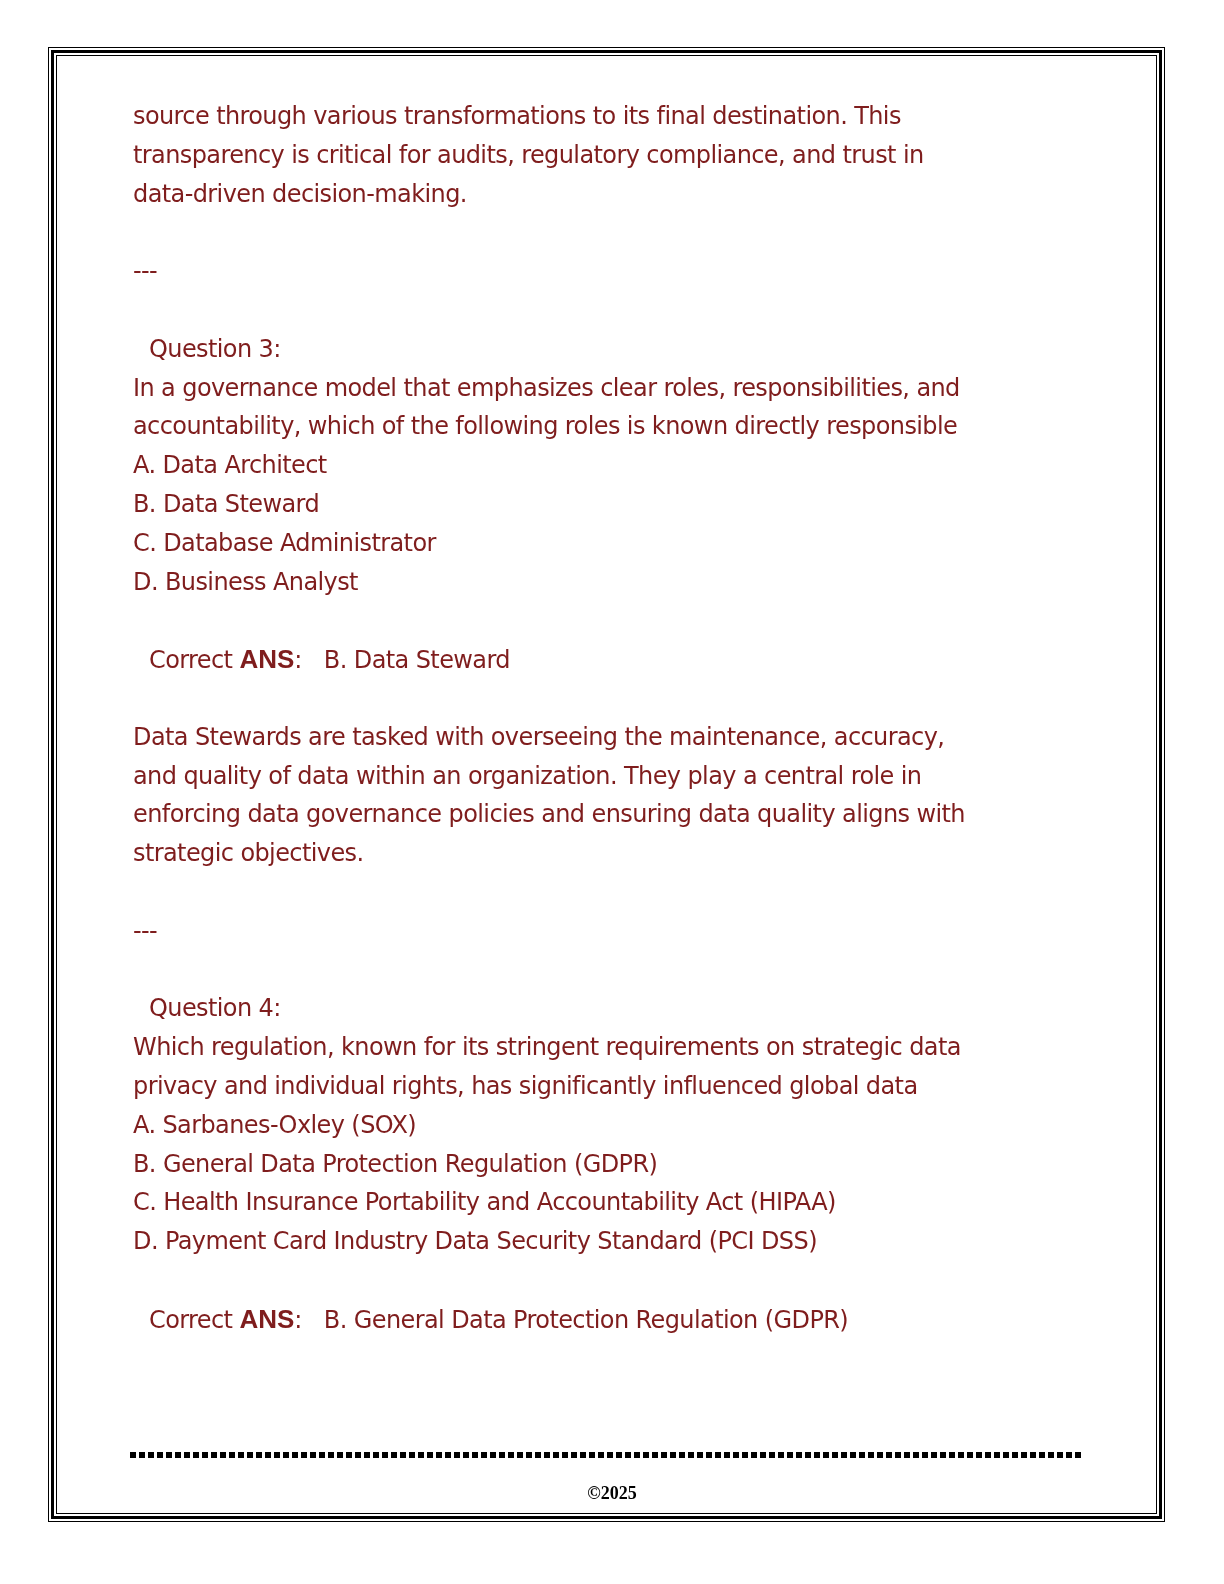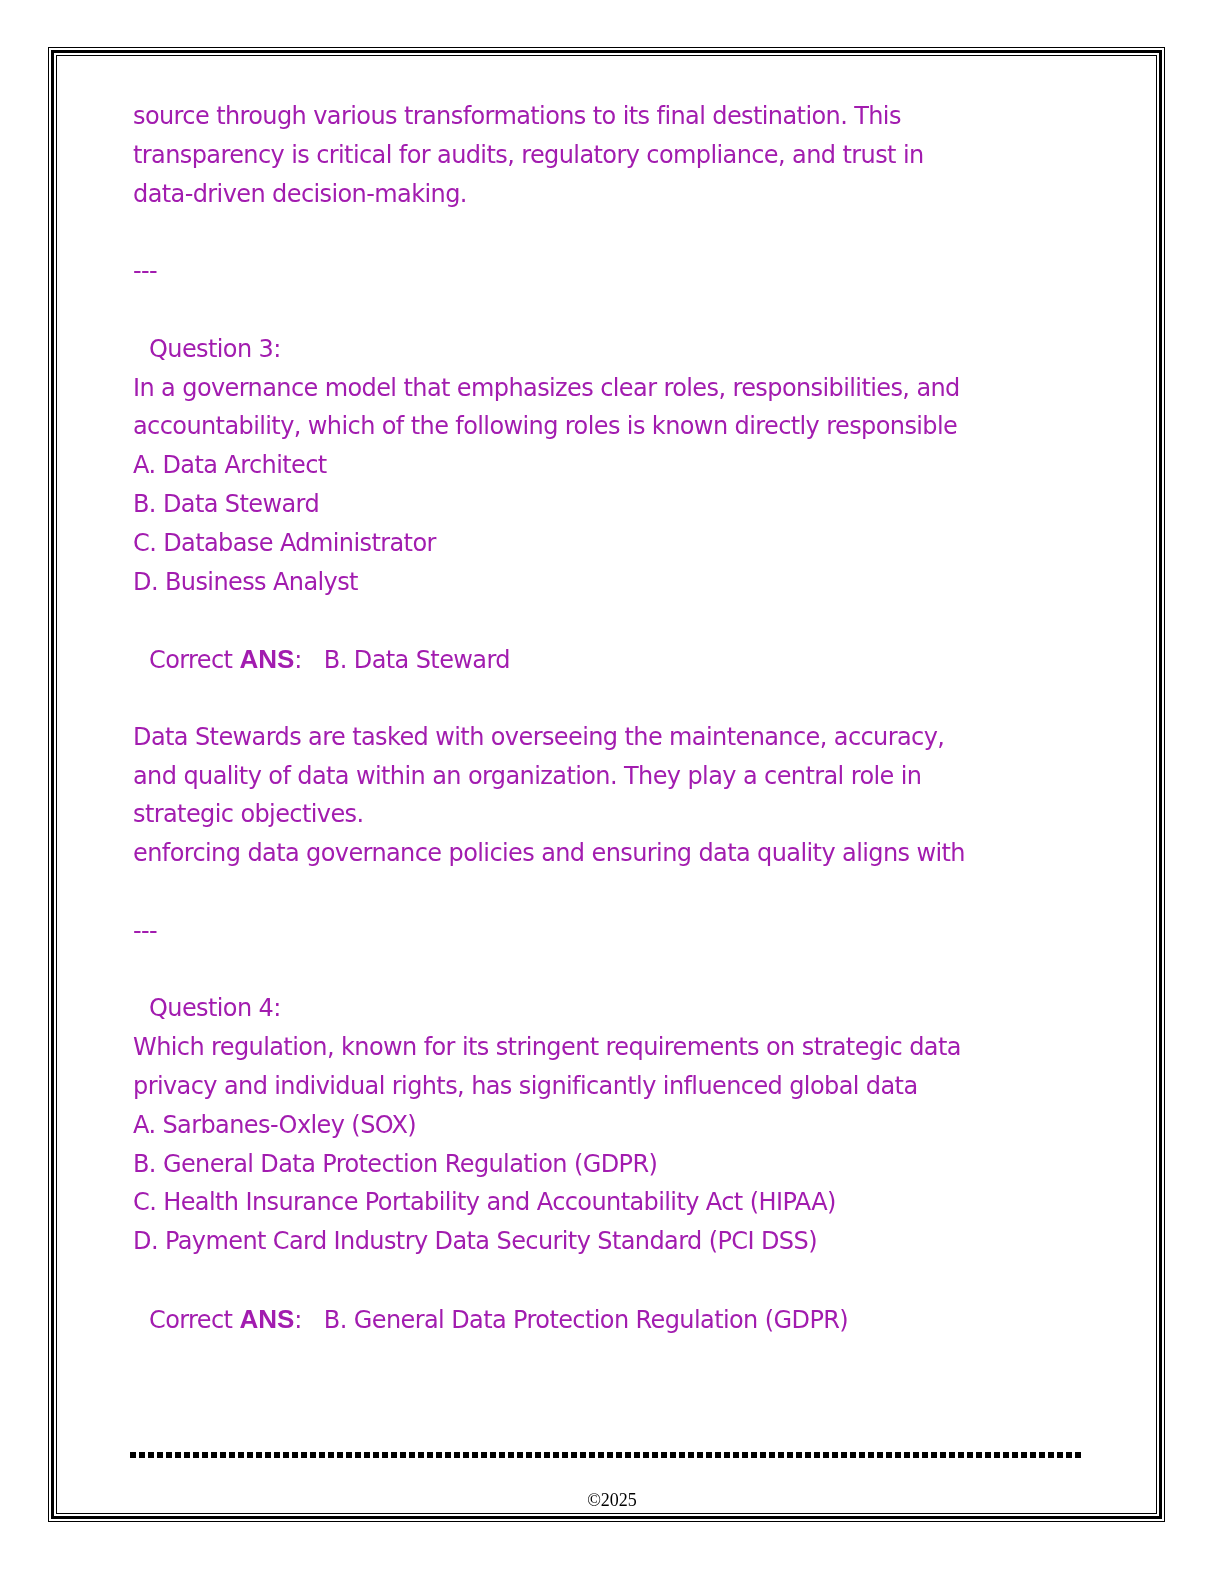--- a/index.html
+++ b/index.html
@@ -11,37 +11,37 @@
   .frame-mid {
     position: absolute; left: 51px; top: 50px; width: 1111px; height: 1469px;
     border: 3px solid #000; box-sizing: border-box;
   }
   .frame-inner {
     position: absolute; left: 56px; top: 55px; width: 1101px; height: 1459px;
     border: 1px solid #000; box-sizing: border-box;
   }
   .content {
     position: absolute; left: 133px; top: 97px; width: 960px;
-    font-family: "DejaVu Sans", sans-serif; font-size: 24px; color: #a21caf;
+    font-family: "DejaVu Sans", sans-serif; font-size: 24px; color: #7f1d1d;
     line-height: 38.8px; letter-spacing: -0.6px;
   }
   .line { white-space: nowrap; height: 38.8px; }
   .indent { padding-left: 16px; }
   .blank { height: 38.8px; }
   .ans-label-bold {
     font-family: Liberation Sans, sans-serif; font-weight: bold; font-size: 26px; letter-spacing: 0;
   }
   .ans-sep { display: inline-block; width: 22px; }
   .dotted-rule {
     position: absolute; left: 130px; top: 1452px; width: 952px; height: 6px;
     background-image: repeating-linear-gradient(to right, #000 0, #000 6px, transparent 6px, transparent 9px);
   }
   .footer-copy {
     position: absolute; left: 0; right: 0; top: 1483px; text-align: center;
-    font-family: "Liberation Serif", serif; font-weight: normal; font-size: 18px; color: #000; margin-top: 7px;
+    font-family: "Liberation Serif", serif; font-weight: bold; font-size: 18px; color: #000;
   }
 </style>
 </head>
 <body>
 
 <div class="frame-outer"></div>
 <div class="frame-mid"></div>
 <div class="frame-inner"></div>
 
 <div class="content">
@@ -62,22 +62,22 @@
     <div class="line">accountability, which of the following roles is known directly responsible</div>
     <div class="line">A. Data Architect</div>
     <div class="line">B. Data Steward</div>
     <div class="line">C. Database Administrator</div>
     <div class="line">D. Business Analyst</div>
     <div class="blank"></div>
     <div class="line indent"><span>Correct </span><span class="ans-label-bold">ANS</span><span>:</span><span class="ans-sep"></span><span>B. Data Steward</span></div>
     <div class="blank"></div>
     <div class="line">Data Stewards are tasked with overseeing the maintenance, accuracy,</div>
     <div class="line">and quality of data within an organization. They play a central role in</div>
+    <div class="line">enforcing data governance policies and ensuring data quality aligns with</div>
     <div class="line">strategic objectives.</div>
-    <div class="line">enforcing data governance policies and ensuring data quality aligns with</div>
   </div>
 
   <div class="blank"></div>
   <div class="line">---</div>
   <div class="blank"></div>
 
   <div>
     <div class="line indent">Question 4:</div>
     <div class="line">Which regulation, known for its stringent requirements on strategic data</div>
     <div class="line">privacy and individual rights, has significantly influenced global data</div>

